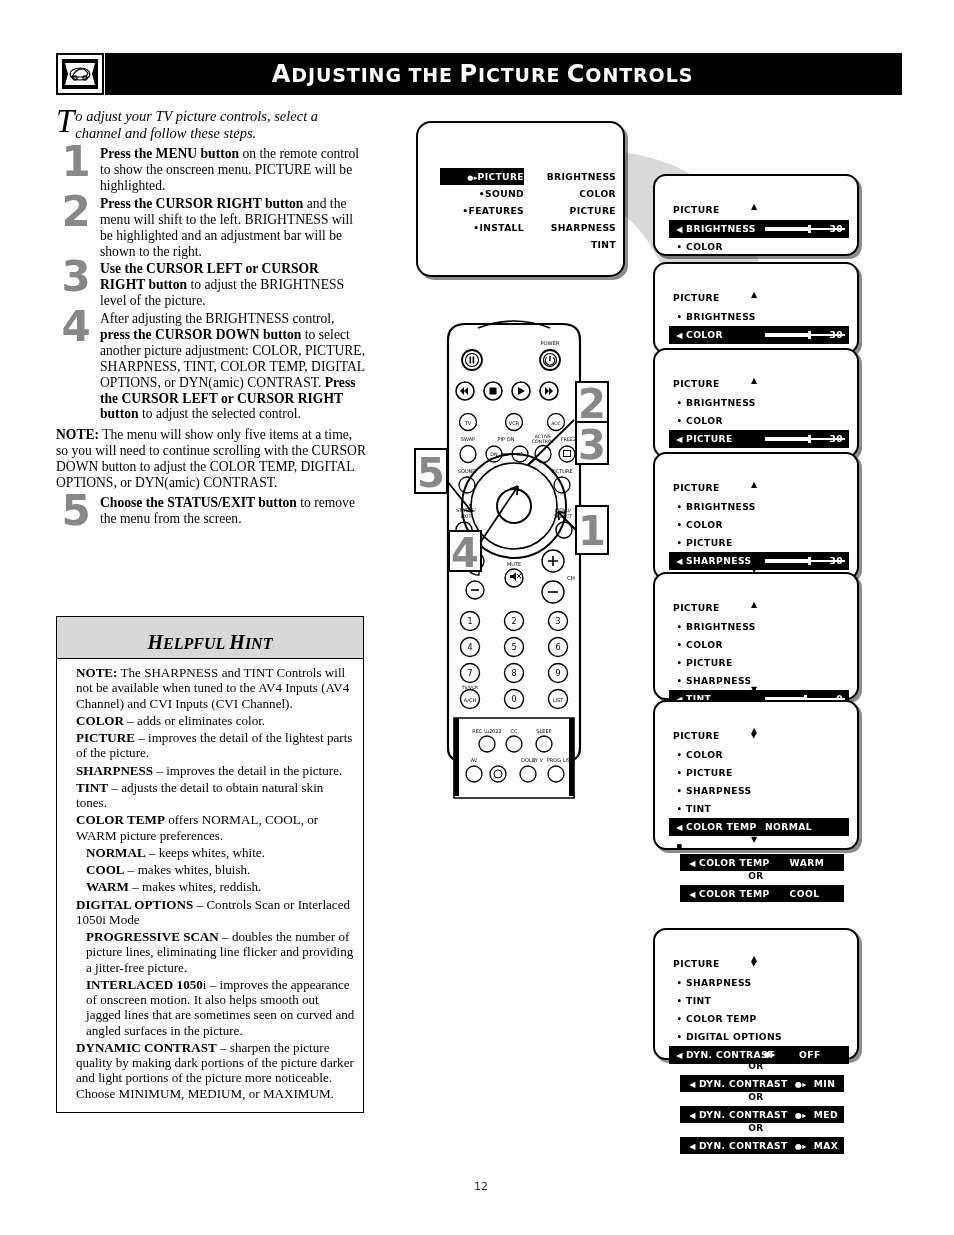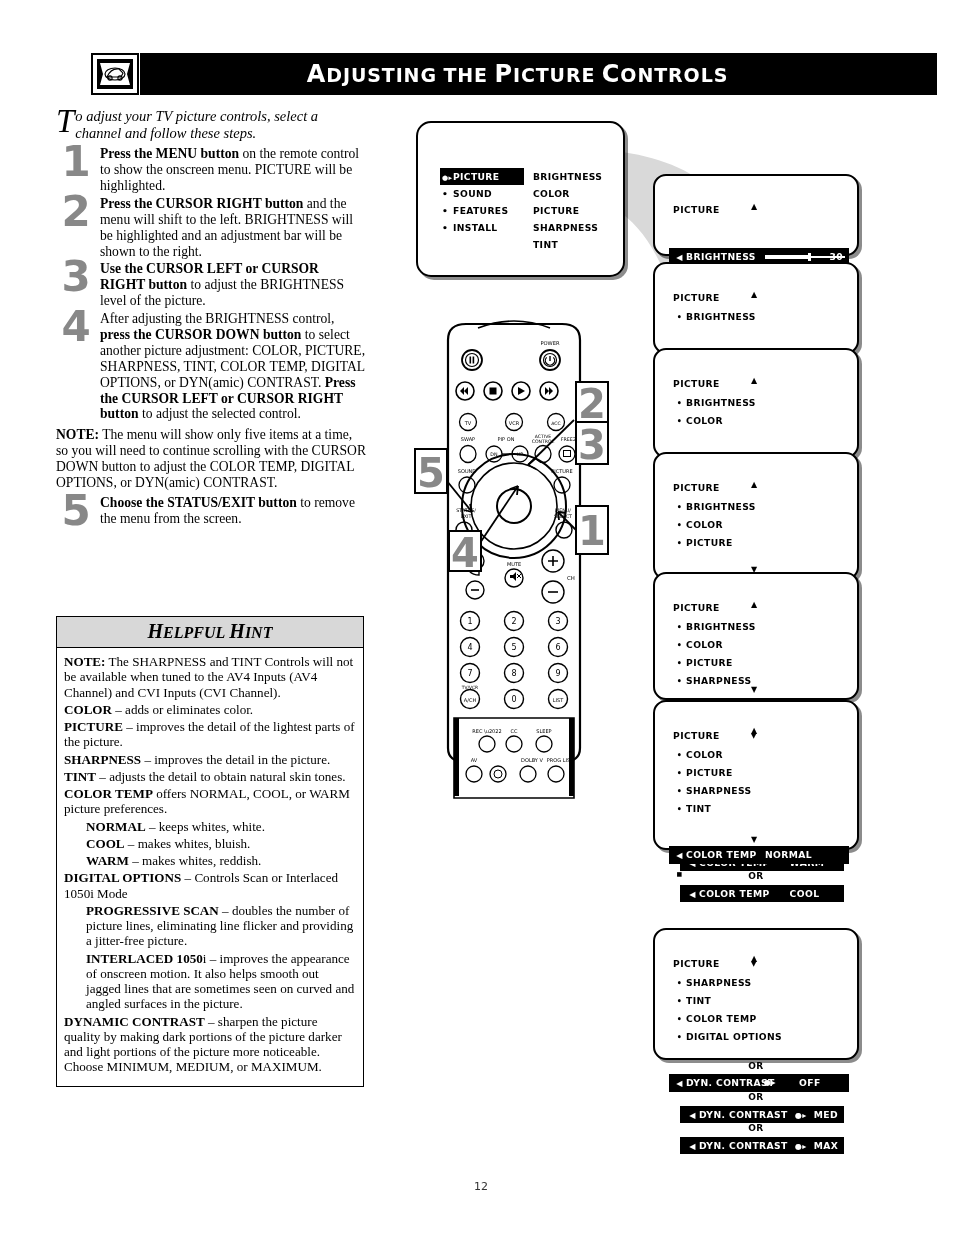--- a/index.html
+++ b/index.html
@@ -1,20 +1,20 @@
 <!DOCTYPE html>
 <html><head>
 <meta charset="utf-8">
 <style>
   html,body{margin:0;padding:0;background:#fff;}
   body{width:954px;height:1235px;position:relative;
        font-family:"Liberation Serif", serif;color:#000;}
 
   
-  #header-bar{position:absolute;left:56px;top:53px;width:846px;height:42px;margin-left:35px;}
+  #header-bar{position:absolute;left:56px;top:53px;width:846px;height:42px;}
   #header-icon{position:absolute;left:0;top:0;width:48px;height:42px;
       border:2px solid #000;background:#fff;box-sizing:border-box;
       display:flex;align-items:center;justify-content:center;}
   #header-icon svg{display:block;}
   #header-black{position:absolute;left:49px;top:0;right:0;height:42px;background:#000;}
   #header-title{position:absolute;left:0;right:42px;top:0;height:42px;
       display:flex;align-items:center;justify-content:center;
       color:#fff;font-family:"DejaVu Sans", sans-serif;
       font-weight:bold;letter-spacing:.9px;}
   .sc-big{font-size:24px;}
@@ -33,36 +33,36 @@
   .step .txt{margin-left:44px;font-size:13.6px;line-height:1.17;}
   .step .txt b{font-weight:bold;}
 
   .note{font-size:13.6px;line-height:1.17;margin:5px 0 4px 0;}
   .note b{font-weight:bold;}
 
   
   #hint-box{position:absolute;left:56px;top:616px;width:308px;
       border:1.5px solid #000;background:#fff;box-sizing:border-box;}
   #hint-head{background:#d8d8d8;border-bottom:1.5px solid #000;
-      text-align:center;padding:3px 0 4px 0;}
+      text-align:center;padding:14px 0 4px 0;}
   #hint-head span{font-style:italic;font-weight:bold;
       font-family:"Liberation Serif", serif;}
   .hh-big{font-size:20px;}
   .hh-sm{font-size:16px;}
   #hint-body{padding:6px 7px 9px 7px;font-size:13.1px;line-height:1.165;}
-  #hint-body p{margin:0 0 2px 0;}
+  #hint-body p{margin:0 0 2px 12px;}
   #hint-body p.ind{margin-left:22px;}
   #hint-body b{font-weight:bold;}
 
   
   #tv-screen{position:absolute;left:416px;top:121px;width:205px;height:152px;
       border:2.2px solid #000;border-radius:15px;background:#fff;z-index:4;
       box-shadow:3px 3px 0 rgba(0,0,0,.45);}
   .osd{font-family:"DejaVu Sans", sans-serif;font-weight:bold;font-size:9.2px;
-      letter-spacing:.35px;}
+      letter-spacing:.35px;text-align:right;}
   #tv-left{position:absolute;left:22px;top:45px;width:84px;}
   #tv-right{position:absolute;left:113px;top:45px;width:85px;}
   .tv-row{height:17px;line-height:17px;padding-left:2px;white-space:nowrap;}
   .tv-row.sel{background:#000;color:#fff;}
   .bul{display:inline-block;width:11px;}
 
   
   #cone{position:absolute;left:560px;top:140px;width:360px;height:200px;z-index:1;}
 
   
@@ -81,21 +81,21 @@
   
   .panel{position:absolute;left:653px;width:206px;background:#fff;
       border:2.2px solid #000;border-radius:13px;box-sizing:border-box;
       box-shadow:3px 3px 0 rgba(0,0,0,.45);z-index:2;}
   .p-title{position:absolute;left:18px;font-family:"DejaVu Sans", sans-serif;
       font-weight:bold;font-size:9.2px;letter-spacing:.4px;}
   .p-rows{position:absolute;left:14px;right:8px;}
   .row{height:18px;line-height:18px;white-space:nowrap;position:relative;
       font-family:"DejaVu Sans", sans-serif;font-weight:bold;font-size:9.2px;
       letter-spacing:.4px;padding-left:4px;}
-  .row.sel{background:#000;color:#fff;margin-top:28px;}
+  .row.sel{background:#000;color:#fff;}
   .row .lbl{display:inline-block;}
   .row .mk{display:inline-block;width:13px;text-align:center;font-size:8px;}
   .row .val{position:absolute;right:6px;top:0;}
   .row .valtxt{position:absolute;left:96px;top:0;}
   .row .arrs{position:absolute;left:95px;top:0;font-size:8px;}
   
   .slider{position:absolute;left:96px;top:7px;width:80px;height:4px;}
   .slider .trk{position:absolute;left:0;top:1px;width:100%;height:2px;background:#fff;}
   .slider .fill{position:absolute;left:0;top:0;height:4px;background:#fff;}
   .slider .knob{position:absolute;top:-2px;width:3px;height:8px;background:#fff;}

